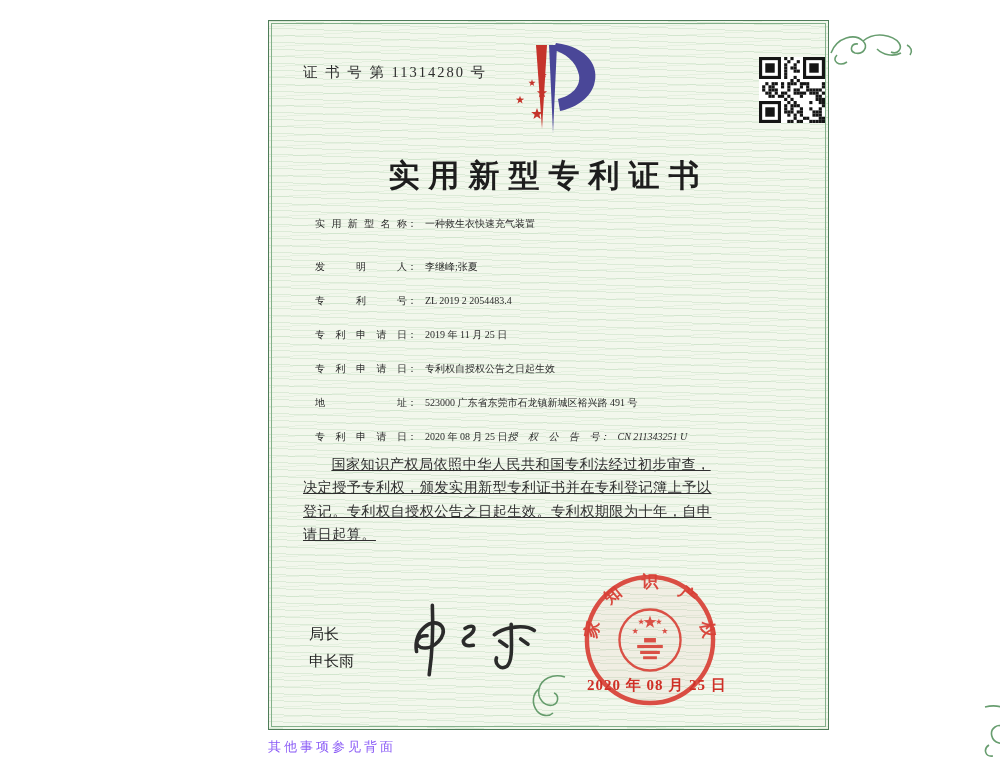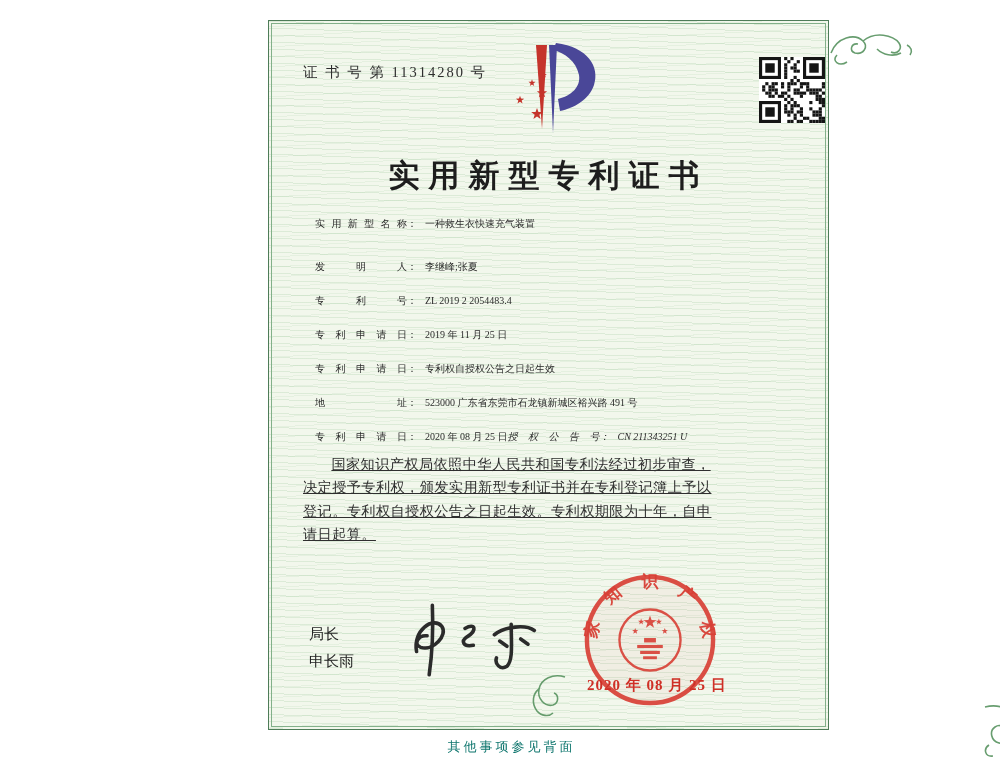--- a/index.html
+++ b/index.html
@@ -57,22 +57,22 @@
   }
   .sig-hand{position:absolute;left:120px;top:578px;}
   .seal{position:absolute;left:312px;top:550px;}
   .seal-date{
     position:absolute;left:318px;top:655px;color:#cf2f26;font-size:15px;font-weight:700;letter-spacing:1px;
   }
   .page-no{
     position:absolute;left:0;right:0;top:682px;text-align:center;font-size:12.5px;color:#333;letter-spacing:2px;
   }
   .back-note{
-    position:absolute;left:268px;width:487px;top:738px;text-align:center;
-    font-size:13px;color:#0f766e;letter-spacing:3px;
+    position:absolute;left:268px;width:487px;top:738px;
+    font-size:13px;color:#8b5cf6;letter-spacing:3px;
   }
   .ornament{position:absolute;pointer-events:none;}
   .orn-top{left:558px;top:8px;}
   .orn-br{left:706px;top:680px;}
   .orn-bl{left:258px;top:648px;transform:scaleX(-1);}
 </style>
 </head>
 <body>
 
 <div class="page">

